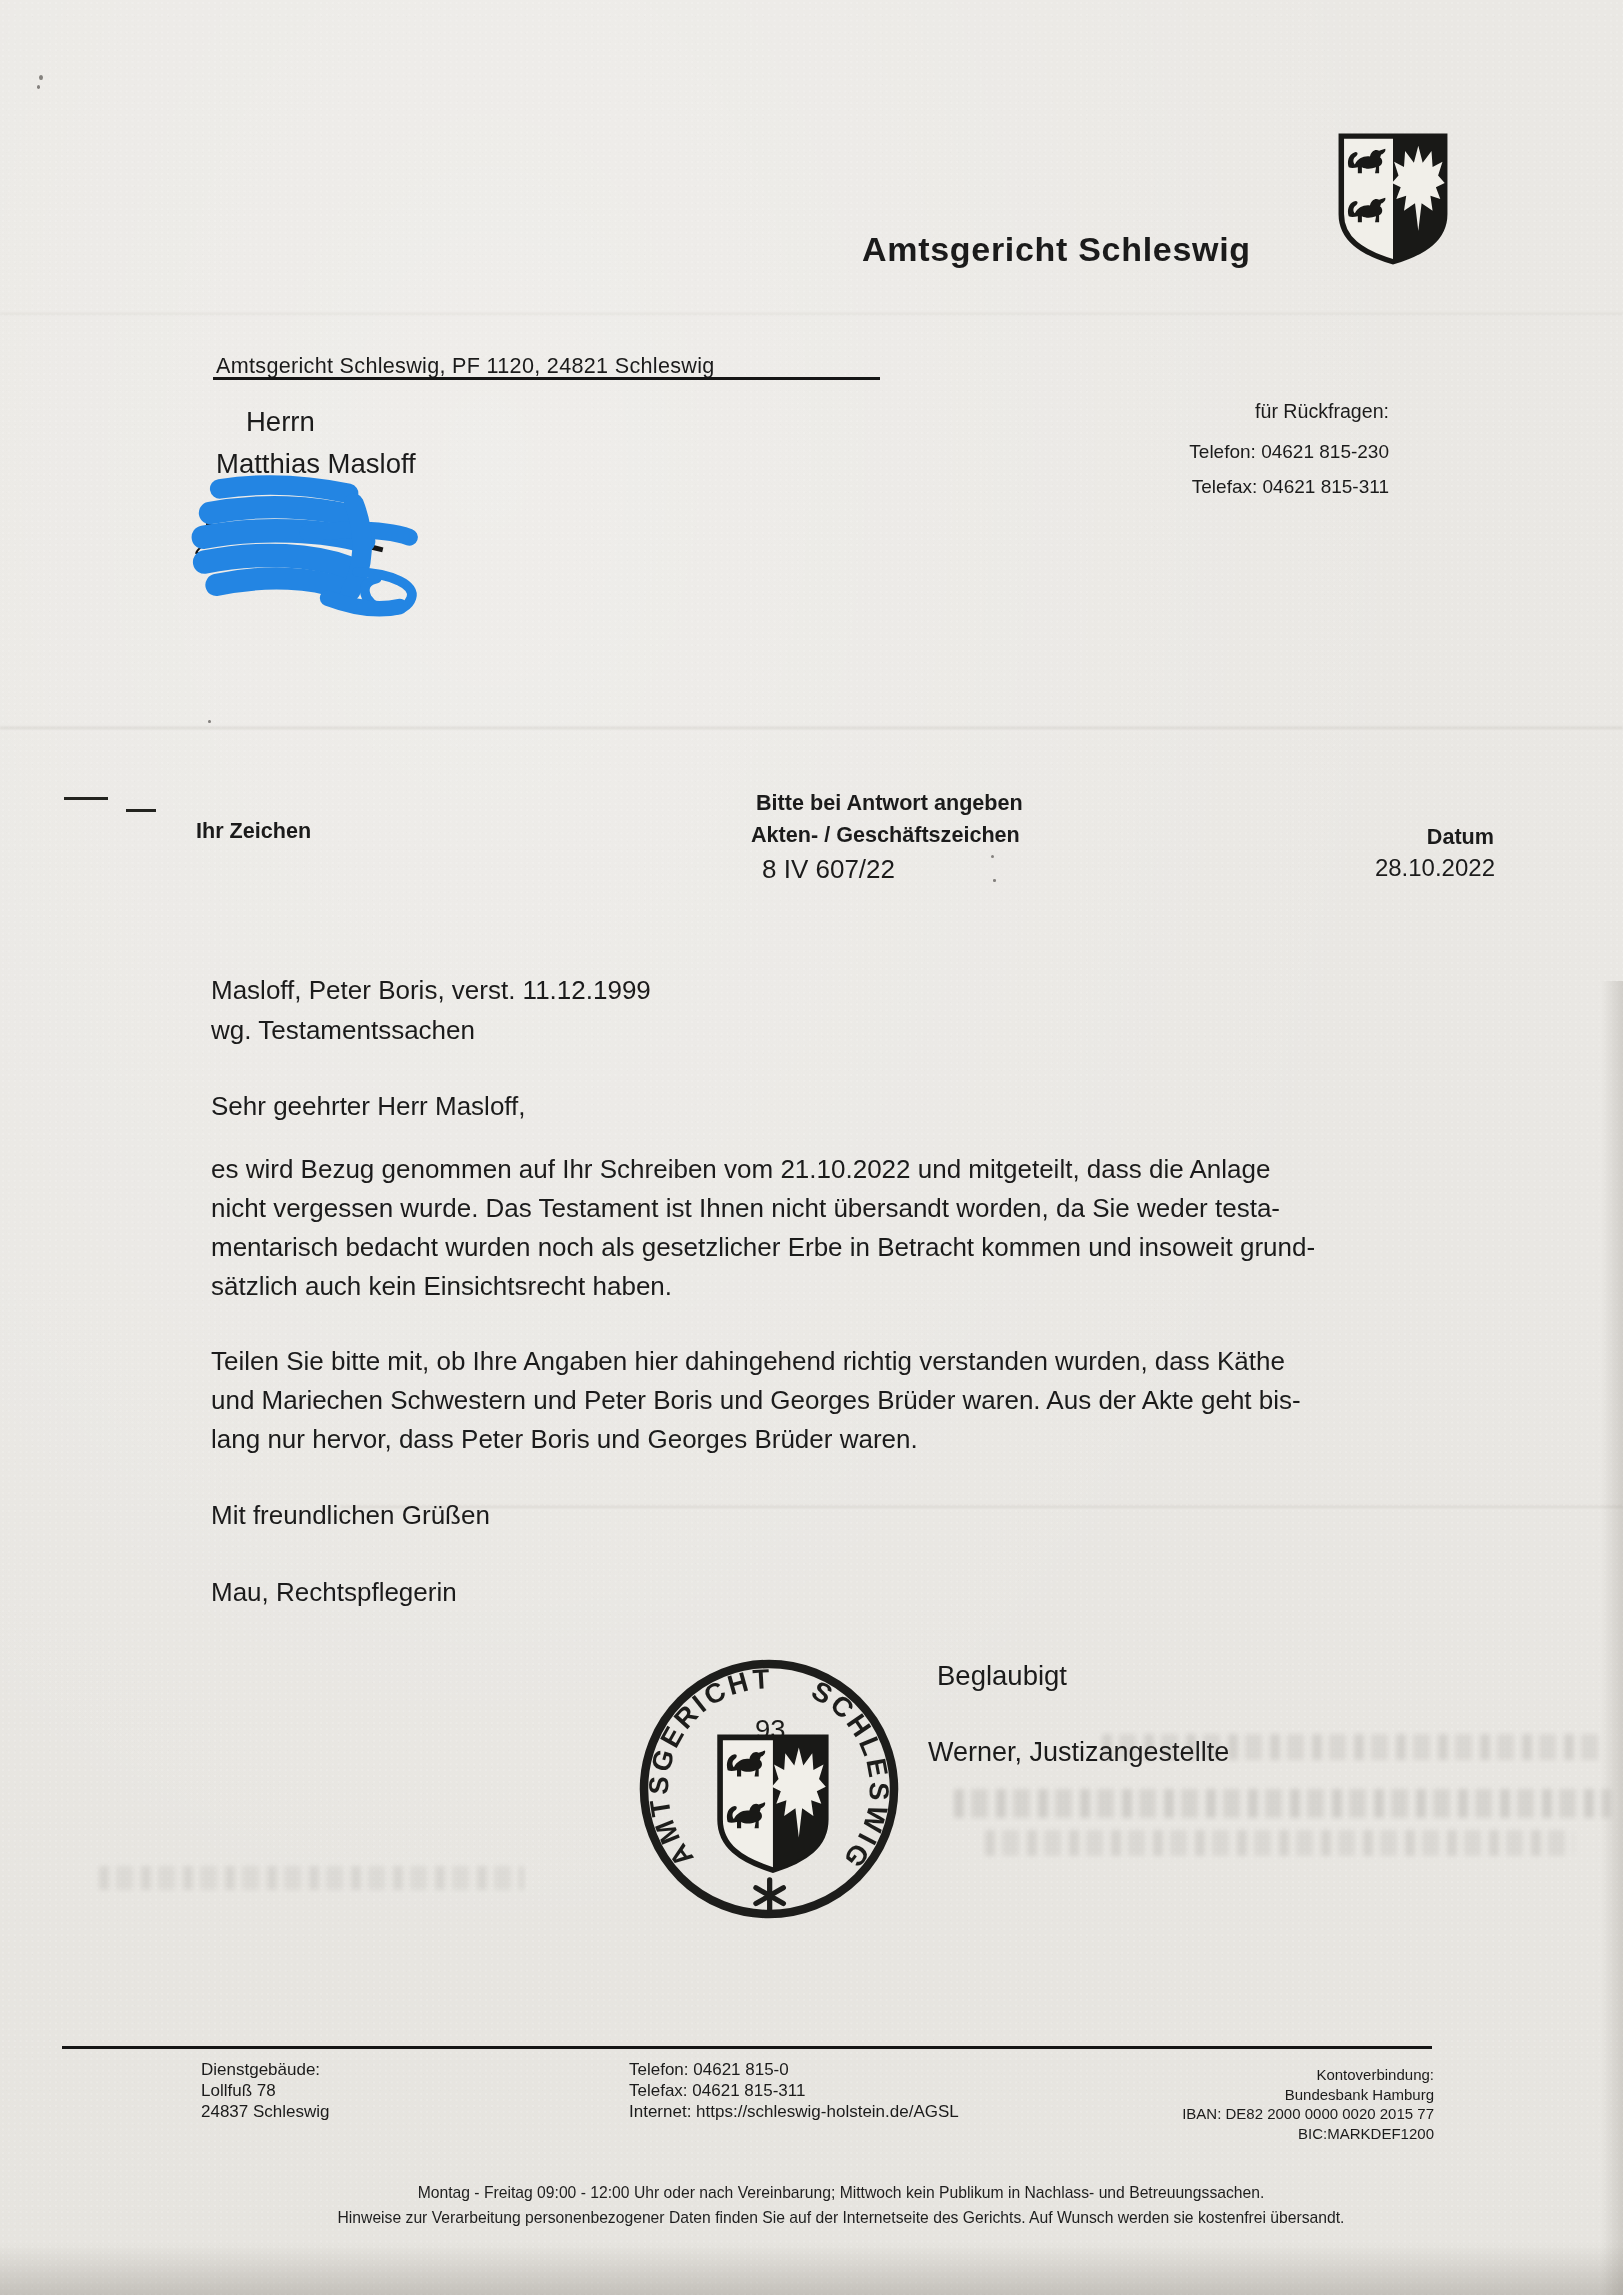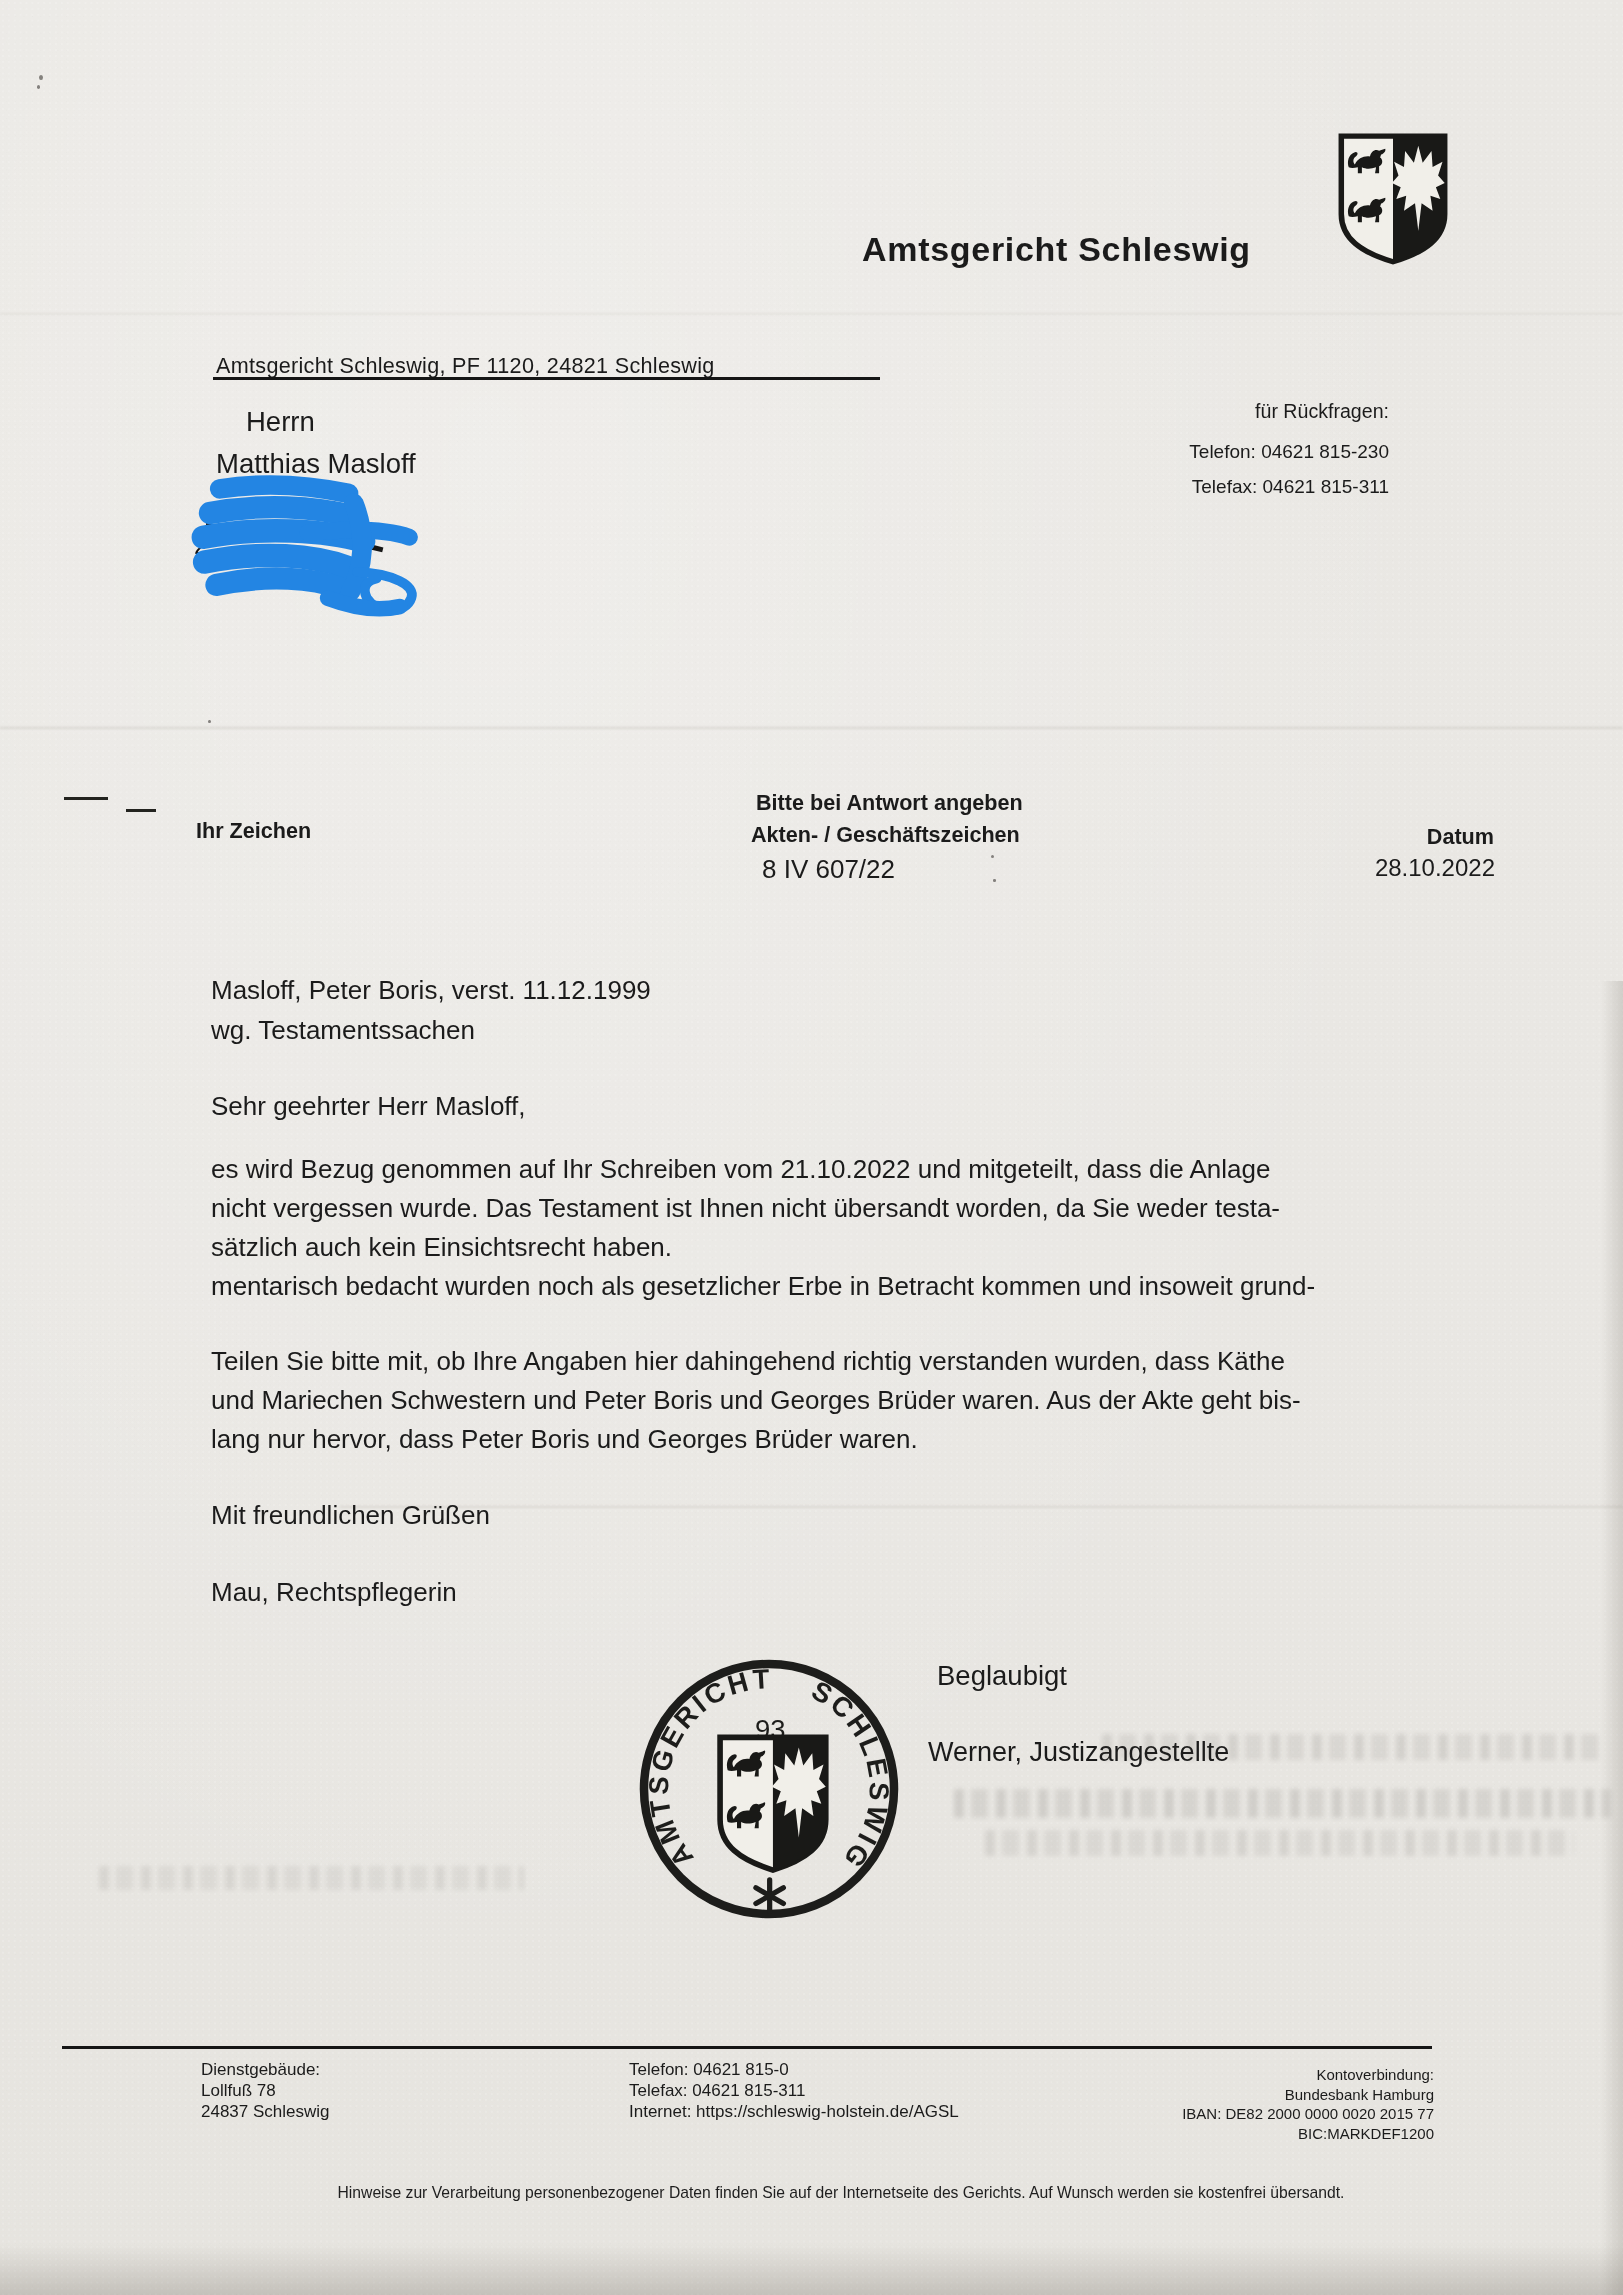--- a/index.html
+++ b/index.html
@@ -150,22 +150,22 @@
   <div class="t" id="date-label">Datum</div>
   <div class="t" id="date-value">28.10.2022</div>
 
   <div class="t" id="subj1">Masloff, Peter Boris, verst. 11.12.1999</div>
   <div class="t" id="subj2">wg. Testamentssachen</div>
   <div class="t" id="salutation">Sehr geehrter Herr Masloff,</div>
 
   <div class="para" id="para1">
     <div>es wird Bezug genommen auf Ihr Schreiben vom 21.10.2022 und mitgeteilt, dass die Anlage</div>
     <div>nicht vergessen wurde. Das Testament ist Ihnen nicht übersandt worden, da Sie weder testa-</div>
+    <div>mentarisch bedacht wurden noch als gesetzlicher Erbe in Betracht kommen und insoweit grund-</div>
     <div>sätzlich auch kein Einsichtsrecht haben.</div>
-    <div>mentarisch bedacht wurden noch als gesetzlicher Erbe in Betracht kommen und insoweit grund-</div>
   </div>
   <div class="para" id="para2">
     <div>Teilen Sie bitte mit, ob Ihre Angaben hier dahingehend richtig verstanden wurden, dass Käthe</div>
     <div>und Mariechen Schwestern und Peter Boris und Georges Brüder waren. Aus der Akte geht bis-</div>
     <div>lang nur hervor, dass Peter Boris und Georges Brüder waren.</div>
   </div>
 
   <div class="t" id="closing">Mit freundlichen Grüßen</div>
   <div class="t" id="signer">Mau, Rechtspflegerin</div>
 
@@ -203,20 +203,21 @@
     <div>Telefax: 04621 815-311</div>
     <div>Internet: https://schleswig-holstein.de/AGSL</div>
   </div>
   <div class="fcol" id="fcol3">
     <div>Kontoverbindung:</div>
     <div>Bundesbank Hamburg</div>
     <div>IBAN: DE82 2000 0000 0020 2015 77</div>
     <div>BIC:MARKDEF1200</div>
   </div>
   <div id="notes">
+    <div>Montag - Freitag 09:00 - 12:00 Uhr oder nach Vereinbarung; Mittwoch kein Publikum in Nachlass- und Betreuungssachen.</div>
     <div>Hinweise zur Verarbeitung personenbezogener Daten finden Sie auf der Internetseite des Gerichts. Auf Wunsch werden sie kostenfrei übersandt.</div>
   </div>
 
   <div class="speck" style="left:39px;top:75px;width:3.9px;height:5.2px;"></div>
   <div class="speck" style="left:37px;top:85px;width:3.3px;height:3.9px;"></div>
   <div class="speck" style="left:991px;top:855px;width:3.3px;height:3.3px;"></div>
   <div class="speck" style="left:993px;top:879px;width:2.6px;height:2.6px;"></div>
   <div class="speck" style="left:208px;top:720px;width:2.6px;height:3.3px;"></div>
 </div>
 

